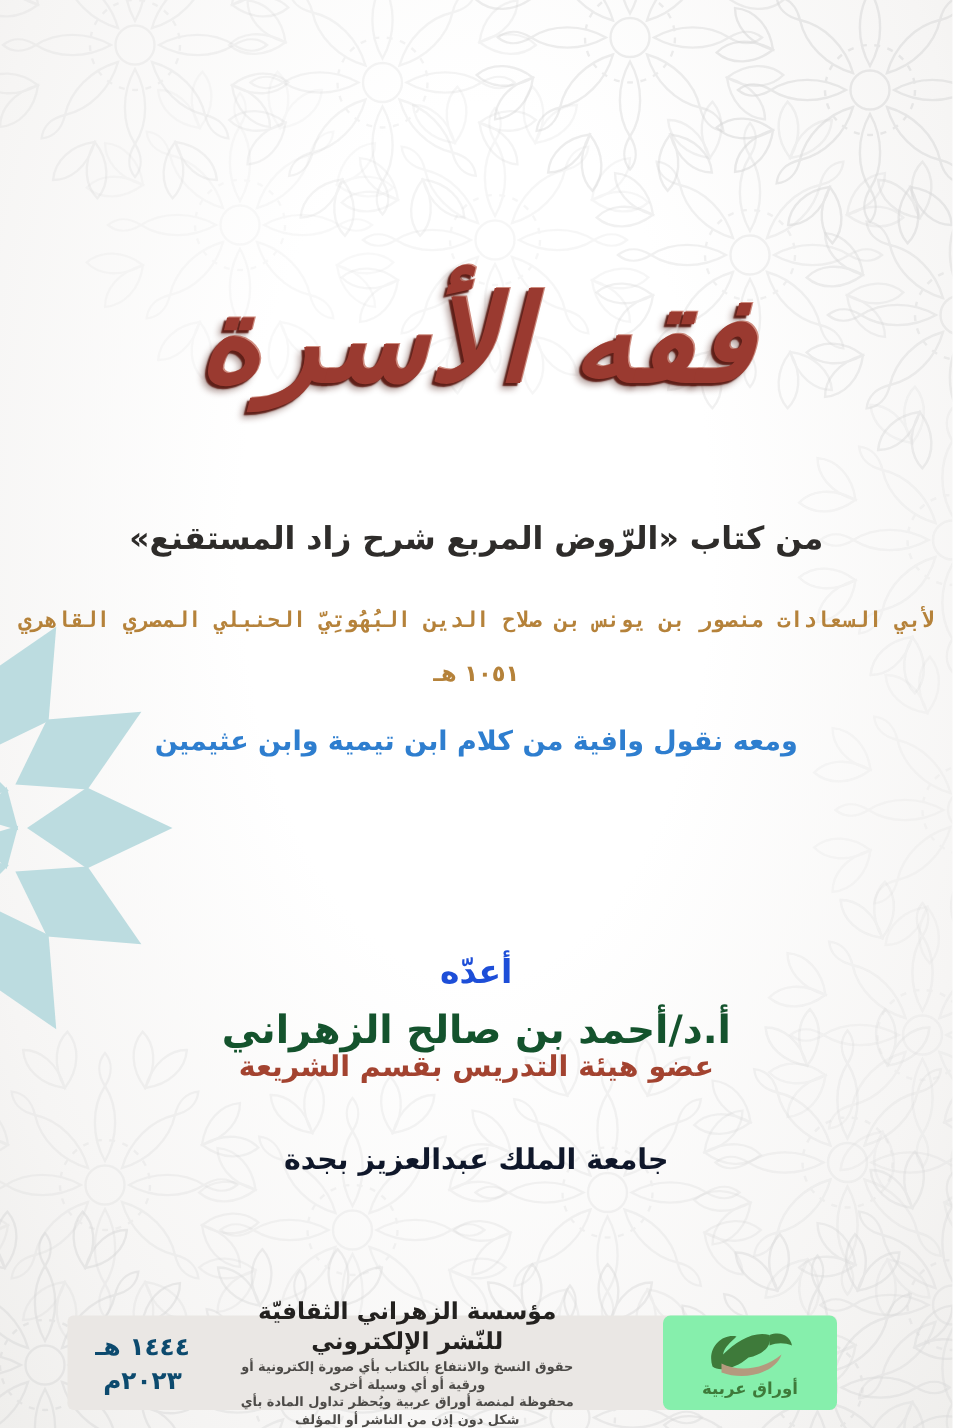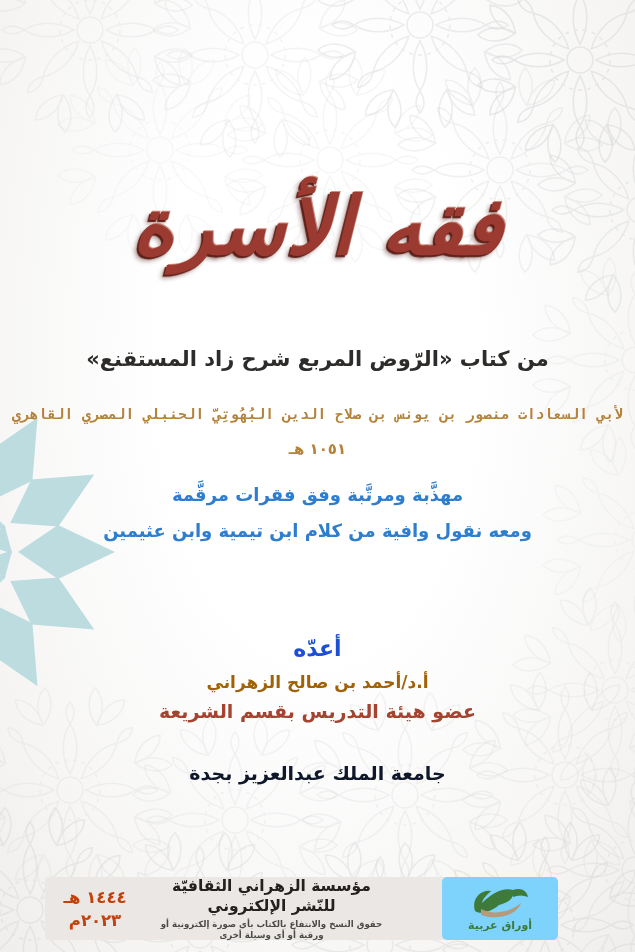--- a/index.html
+++ b/index.html
@@ -16,36 +16,36 @@
     top:152px;font-size:80px;font-weight:bold;color:#9a3a30;line-height:150px;
     text-shadow:-2px 2px 1px #5f1f18, -4px 4px 4px rgba(70,20,12,.38), 1px -1px 0 #cf8d80;
     font-style:italic;
   }
   .source-line{top:347px;font-size:21px;font-weight:bold;color:#2e2c2a;}
   .author-line{top:406px;font-size:14.5px;font-weight:bold;color:#b5823a;font-family:Liberation Mono, monospace;}
   .year-line{top:440px;font-size:15px;font-weight:bold;color:#b5823a;}
   .features{top:477px;}
   .features div{font-size:18px;font-weight:bold;color:#2e7ecf;line-height:36px;}
   .prepared-label{top:636px;font-size:22px;font-weight:bold;color:#1d4ed8;}
-  .prepared-name{top:672px;font-size:17px;font-weight:bold;color:#a16207;}
+  .prepared-name{top:672px;font-size:26px;font-weight:bold;color:#14532d;}
   .role-1{top:700px;font-size:19px;font-weight:bold;color:#a34330;}
   .role-2{top:762px;font-size:19px;font-weight:bold;color:#0f172a;}
   .footer-band{
     position:absolute;left:45px;top:877px;width:513px;height:63px;
     background:#eae7e4;border-radius:4px;display:flex;flex-direction:row;align-items:center;
   }
   .logo-box{
-    width:116px;height:63px;background:#7dd3fc;border-radius:5px;
+    width:116px;height:63px;background:#86efac;border-radius:5px;
     display:flex;flex-direction:column;align-items:center;justify-content:center;flex:0 0 auto;margin-left:44px;
   }
   .logo-box .logo-caption{font-size:11px;font-weight:bold;color:#3e7a3a;margin-top:-2px;}
   .footer-center{flex:1 1 auto;text-align:center;padding:0 4px;}
   .publisher-name{font-size:15.5px;font-weight:bold;color:#23211f;line-height:20px;}
   .copyright{font-size:8.6px;font-weight:bold;color:#4c4a47;line-height:11.5px;margin-top:3px;}
-  .dates-box{flex:0 0 auto;width:100px;text-align:center;color:#c2410c;font-weight:bold;}
+  .dates-box{flex:0 0 auto;width:100px;text-align:center;color:#0c4a6e;font-weight:bold;}
   .dates-box div{font-size:16.5px;line-height:23px;}
 </style>
 </head>
 <body>
 
 <svg class="pattern-layer" width="635" height="952" viewBox="0 0 635 952">
   <defs>
     <g id="mandala" fill="none" stroke="#d9d9d9" stroke-width="1.6">
       <circle r="13"></circle>
       <circle r="30" stroke-dasharray="4 5"></circle>
@@ -120,21 +120,20 @@
 
 <div class="txt main-title">فقه الأسرة</div>
 
 <div class="txt source-line">من كتاب «الرّوض المربع شرح زاد المستقنع»</div>
 
 <div class="txt author-line">لأبي السعادات منصور بن يونس بن صلاح الدين البُهُوتِيّ الحنبلي المصري القاهري</div>
 
 <div class="txt year-line">١٠٥١ هـ</div>
 
 <div class="txt features">
-  <div>مهذَّبة ومرتَّبة وفق فقرات مرقَّمة</div>
   <div>ومعه نقول وافية من كلام ابن تيمية وابن عثيمين</div>
 </div>
 
 <div class="txt prepared-label">أعدّه</div>
 <div class="txt prepared-name">أ.د/أحمد بن صالح الزهراني</div>
 <div class="txt role-1">عضو هيئة التدريس بقسم الشريعة</div>
 <div class="txt role-2">جامعة الملك عبدالعزيز بجدة</div>
 
 <div class="footer-band">
   <div class="logo-box">
@@ -142,19 +141,20 @@
       <path d="M6,26 C2,14 12,4 22,6 C18,10 14,13 13,18 C22,9 34,2 44,5 C46,12 40,18 30,20 C22,27 11,30 6,26 Z" fill="#3e7a3a"></path>
       <path d="M44,5 C52,2 58,6 59,12 C54,10 49,10 44,12 Z" fill="#3e7a3a"></path>
       <path d="M12,24 C24,30 40,28 52,18 C48,30 28,36 12,30 Z" fill="#b49a7e"></path>
     </svg>
     <div class="logo-caption">أوراق عربية</div>
   </div>
   <div class="footer-center">
     <div class="publisher-name">مؤسسة الزهراني الثقافيّة للنّشر الإلكتروني</div>
     <div class="copyright">
       <div>حقوق النسخ والانتفاع بالكتاب بأي صورة إلكترونية أو ورقية أو أي وسيلة أخرى</div>
+      <div>محفوظة لمنصة أوراق عربية ويُحظر تداول المادة بأي شكل دون إذن من الناشر أو المؤلف</div>
     </div>
   </div>
   <div class="dates-box">
     <div>١٤٤٤ هـ</div>
     <div>٢٠٢٣م</div>
   </div>
 </div>
 
 </body></html>

